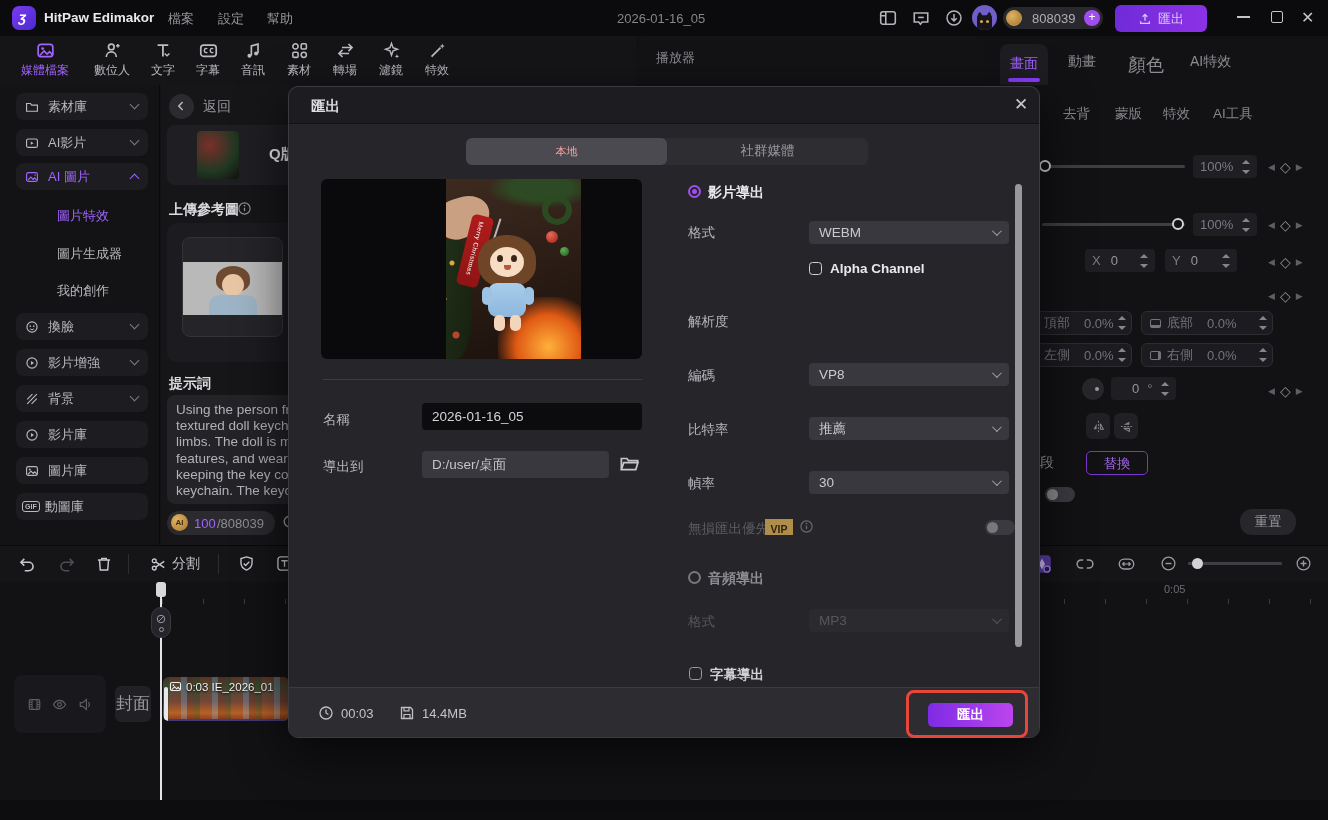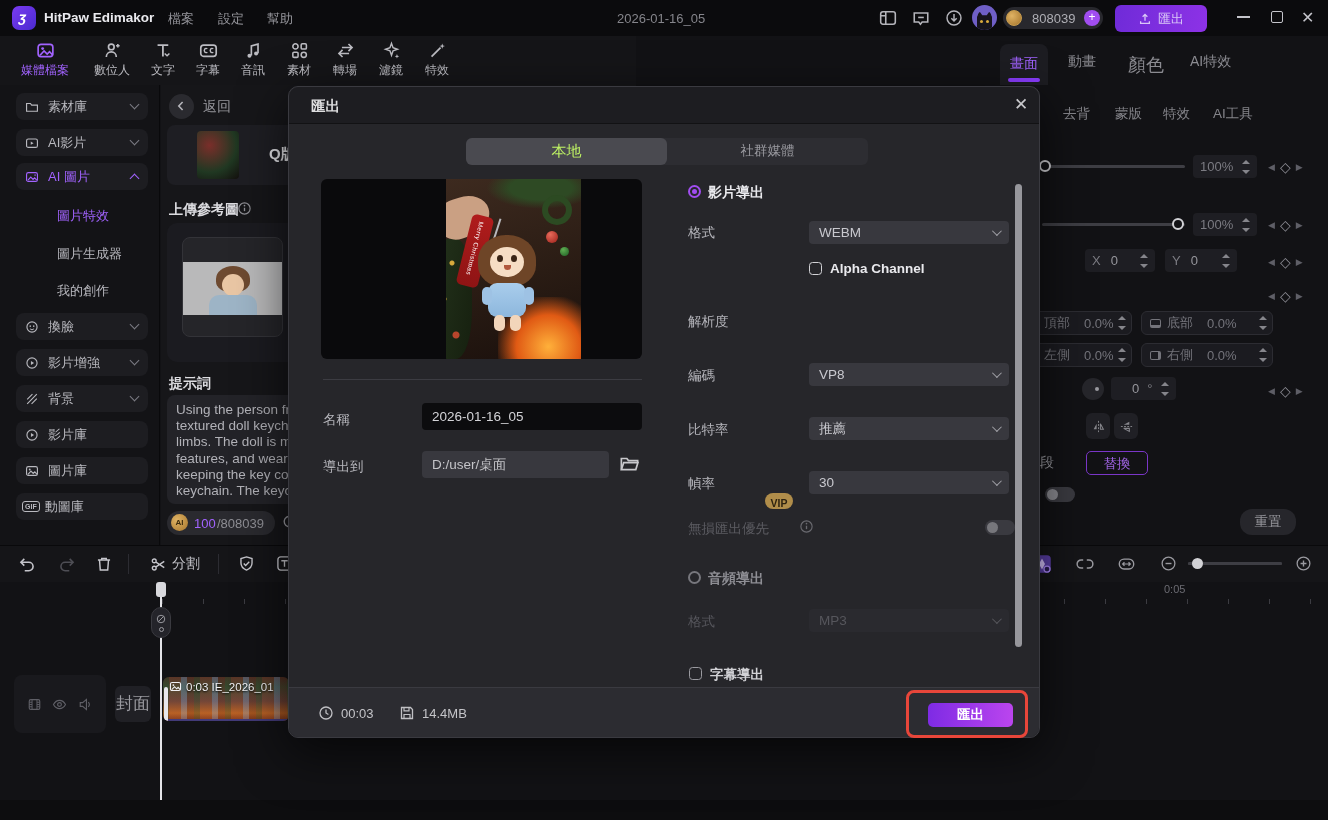--- a/index.html
+++ b/index.html
@@ -459,20 +459,23 @@
       <span class="abs txt" style="left:27px;top:5px;font-size:13px;color:#a263ff;">100</span>
       <span class="abs txt" style="left:50px;top:5px;font-size:13px;color:#8e8e94;">/808039</span>
     </div>
     <span class="abs" style="left:120px;top:428px;color:#9a9aa0;">
         <svg class="ic" width="17" height="17">
           <use href="#i-refresh"></use>
         </svg>
       </span>
   </div>
 
+  <div class="abs" id="player-strip">
+    <span class="abs txt" style="left:20px;top:13px;font-size:13px;color:#8b8b91;">播放器</span>
+  </div>
   <div class="abs" style="left:636px;top:85px;width:349px;height:460px;background:#101013;"></div>
 
   <div class="abs" id="inspector">
     <div class="abs" style="left:15px;top:8px;width:48px;height:41px;background:#1d1d22;border-radius:8px 8px 0 0;text-align:center;">
       <span class="txt" style="font-size:14px;color:#a263ff;line-height:38px;">畫面</span>
     </div>
     <span class="abs" style="left:23px;top:42px;width:32px;height:4px;border-radius:2px;background:#8b3dff;"></span>
     <span class="abs txt" style="left:83px;top:17px;font-size:14px;color:#8b8b91;">動畫</span>
     <span class="abs txt" style="left:143px;top:17px;font-size:18px;color:#8b8b91;">顏色</span>
     <span class="abs txt" style="left:205px;top:17px;font-size:14px;color:#8b8b91;">AI特效</span>
@@ -674,21 +677,21 @@
     <div class="abs" style="left:0;top:218px;width:1328px;height:20px;background:#0d0d0f;"></div>
   </div>
 
   <div class="abs" id="dialog">
     <div id="dlg-head">
       <span class="abs txt" style="left:22px;top:10px;font-size:14.5px;font-weight:bold;color:#dededf;">匯出</span>
       <span class="abs" style="left:725px;top:7px;font-size:17px;color:#c8c8cc;">✕</span>
     </div>
 
     <div class="abs" style="left:177px;top:51px;width:402px;height:27px;background:#2d2d32;border-radius:6px;display:flex;">
-      <span style="width:201px;background:#4a4a50;border-radius:6px;text-align:center;"><span class="txt" style="font-size:15px;color:#bef264;line-height:26px;">本地</span></span>
+      <span style="width:201px;background:#4a4a50;border-radius:6px;text-align:center;"><span class="txt" style="font-size:11px;color:#fca5a5;line-height:26px;">本地</span></span>
       <span style="width:201px;text-align:center;"><span class="txt" style="font-size:13.5px;color:#9a9aa0;line-height:26px;text-align:right;">社群媒體</span></span>
     </div>
 
     <div class="abs" style="left:32px;top:92px;width:321px;height:180px;background:#0a0a0c;border-radius:6px;">
       <div class="abs" style="left:125px;top:0;width:135px;height:180px;overflow:hidden;background:linear-gradient(165deg,#3d2a1f 0%,#2a1c14 55%,#1a100c 100%);">
         <span class="abs" style="left:40px;top:-12px;width:110px;height:42px;border-radius:50%;background:radial-gradient(ellipse,#2e4a24 40%,transparent 70%);"></span>
         <span class="abs" style="left:96px;top:16px;width:30px;height:30px;border-radius:50%;border:6px solid #2c4a22;"></span>
         <span class="abs" style="left:100px;top:52px;width:12px;height:12px;border-radius:50%;background:radial-gradient(circle at 35% 30%,#e86a5a,#9a1f18);"></span>
         <span class="abs" style="left:114px;top:68px;width:9px;height:9px;border-radius:50%;background:radial-gradient(circle at 35% 30%,#5fae52,#1d5c22);"></span>
         <span class="abs" style="left:-14px;top:60px;width:40px;height:120px;background:radial-gradient(circle at 50% 20%,#d8a93c 2px,transparent 3px),radial-gradient(circle at 30% 50%,#d8a93c 2px,transparent 3px),radial-gradient(circle at 60% 80%,#b8452c 3px,transparent 4px),linear-gradient(100deg,#24331c,#16200f);border-radius:40%;"></span>
@@ -746,21 +749,21 @@
         <span class="txt">推薦</span>
         <i class="chev"></i>
       </div>
     <span class="flabel txt" style="left:399px;top:388px;">幀率</span>
     <div class="dd" style="left:520px;top:384px;width:200px;">
         <span class="txt">30</span>
         <i class="chev"></i>
       </div>
 
     <span class="abs txt" style="left:399px;top:433px;font-size:13.5px;color:#5c5c62;">無損匯出優先</span>
-    <span class="abs" style="left:476px;top:406px;width:28px;height:16px;background:#b08d4a;border-radius:8px;text-align:center;"><span style="font-size:10.5px;font-weight:bold;color:#2e2310;line-height:16px;">VIP</span></span>
+    <span class="abs" style="left:476px;top:432px;width:28px;height:16px;background:#b08d4a;border-radius:0;text-align:center;"><span style="font-size:10.5px;font-weight:bold;color:#2e2310;line-height:16px;">VIP</span></span>
     <span class="abs" style="left:510px;top:432px;color:#6a6a70;">
         <svg class="ic" width="15" height="15">
           <use href="#i-info"></use>
         </svg>
       </span>
     <span class="toggle" style="left:696px;top:433px;">
         <span class="knob" style="background:#77777c;"></span>
       </span>
 
     <span class="radio off" style="left:399px;top:484px;"></span>

